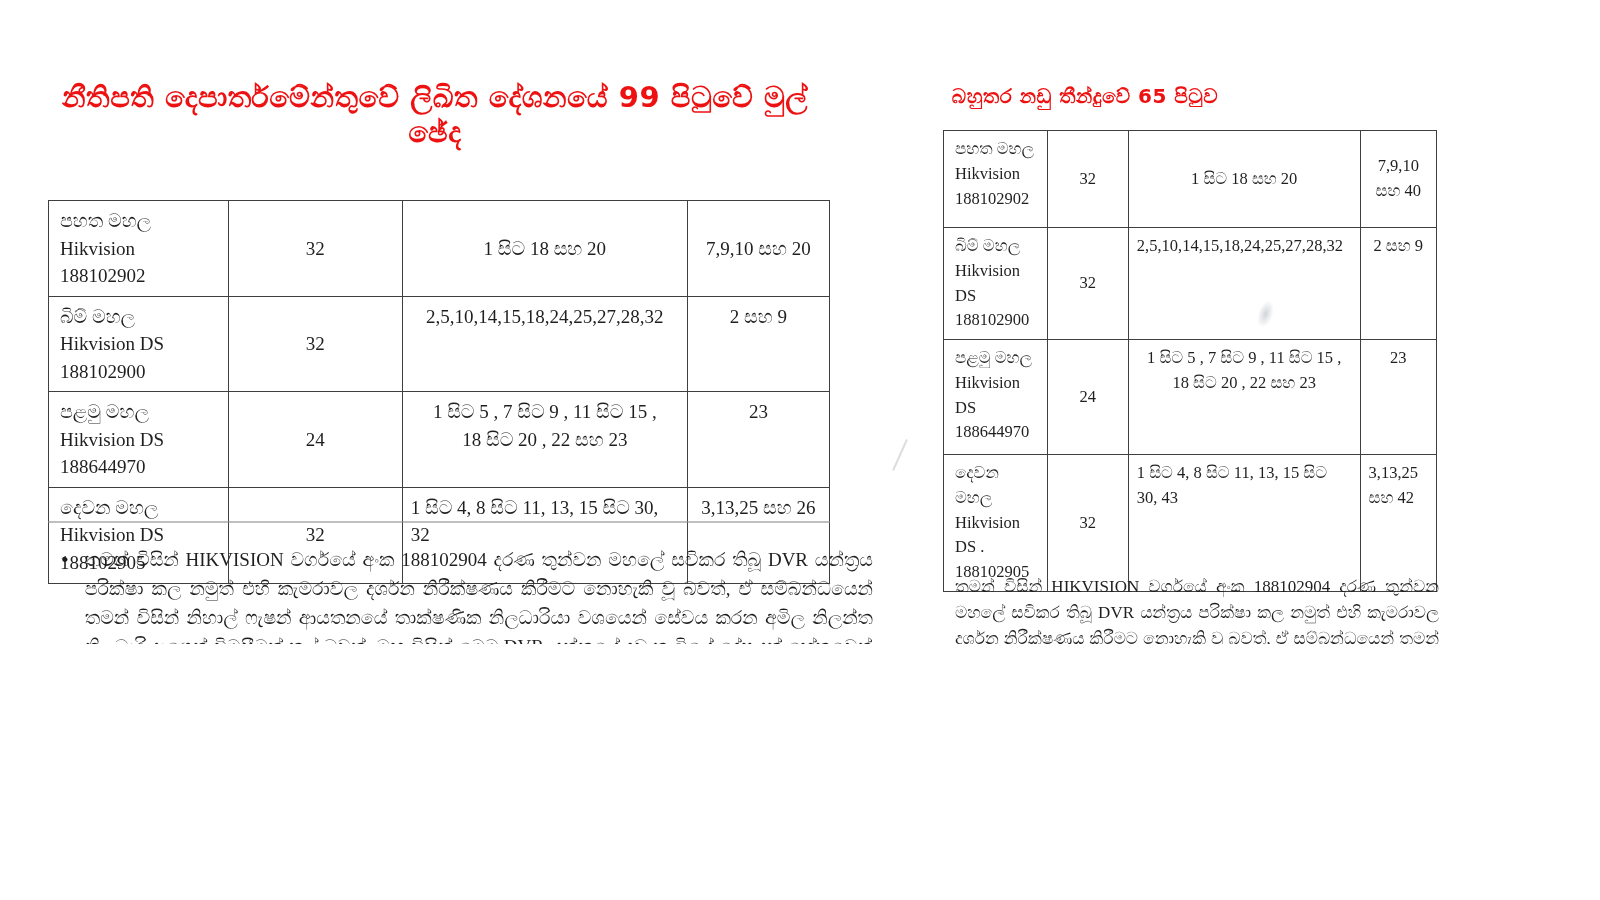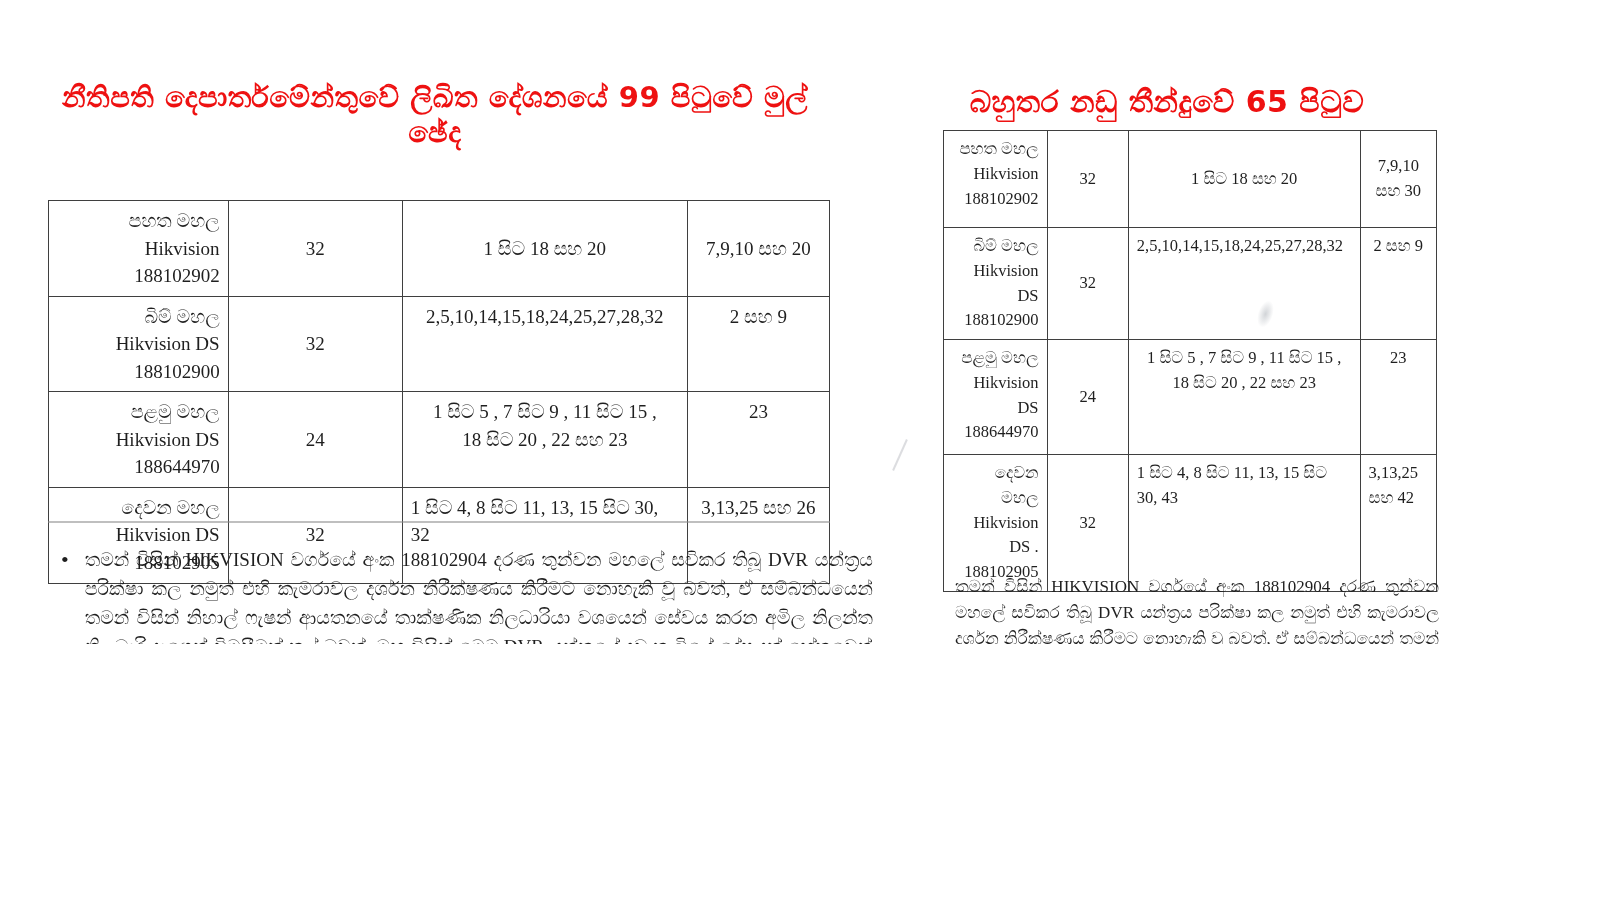--- a/index.html
+++ b/index.html
@@ -6,34 +6,34 @@
   .canvas{
     position:relative;width:1600px;height:644px;background:#ffffff;overflow:hidden;
     font-family:"Liberation Serif","DejaVu Serif",serif;color:#1f1f1f;
   }
   .heading{
     position:absolute;text-align:center;font-weight:bold;
     font-family:"DejaVu Sans","Liberation Sans",sans-serif;
     color:var(--accent,#ee1111);letter-spacing:0.5px;
   }
   .heading-left{left:40px;top:80px;width:790px;font-size:29px;}
-  .heading-right{left:952px;top:84px;width:430px;font-size:30px;}
+  .heading-right{left:870px;top:84px;width:430px;font-size:20px;}
 
   table.tbl{
     position:absolute;border-collapse:collapse;table-layout:fixed;
     background:#ffffff;
   }
   .tbl td{
     border:1.6px solid #3f3f3f;
     vertical-align:top;
     padding:6px 8px;
     white-space:pre-line;
     text-align:center;
   }
-  .tbl td.dev{text-align:right;padding-left:11px;}
+  .tbl td.dev{text-align:left;padding-left:11px;}
   .tbl td.mid{vertical-align:middle;}
   .tbl td.al{text-align:left;}
 
   .tbl-left{left:48px;top:200px;width:782px;font-size:19px;}
   .tbl-left td{line-height:1.45;}
   .tbl-left tr{height:79px;}
 
   .tbl-right{left:943px;top:130px;width:494px;font-size:16.5px;}
   .tbl-right td{line-height:1.5;}
 
@@ -126,21 +126,21 @@
         <col style="width:15.5%">
     </colgroup>
     <tbody>
       <tr style="height:97px">
         <td class="dev">පහත මහල
 Hikvision
 188102902</td>
         <td class="mid">32</td>
         <td class="mid">1 සිට 18 සහ 20</td>
         <td class="mid">7,9,10
-සහ 30</td>
+සහ 40</td>
       </tr>
       <tr style="height:106px">
         <td class="dev">බිම් මහල
 Hikvision
 DS
 188102900</td>
         <td class="mid">32</td>
         <td class="al">2,5,10,14,15,18,24,25,27,28,32</td>
         <td>2 සහ 9</td>
       </tr>

